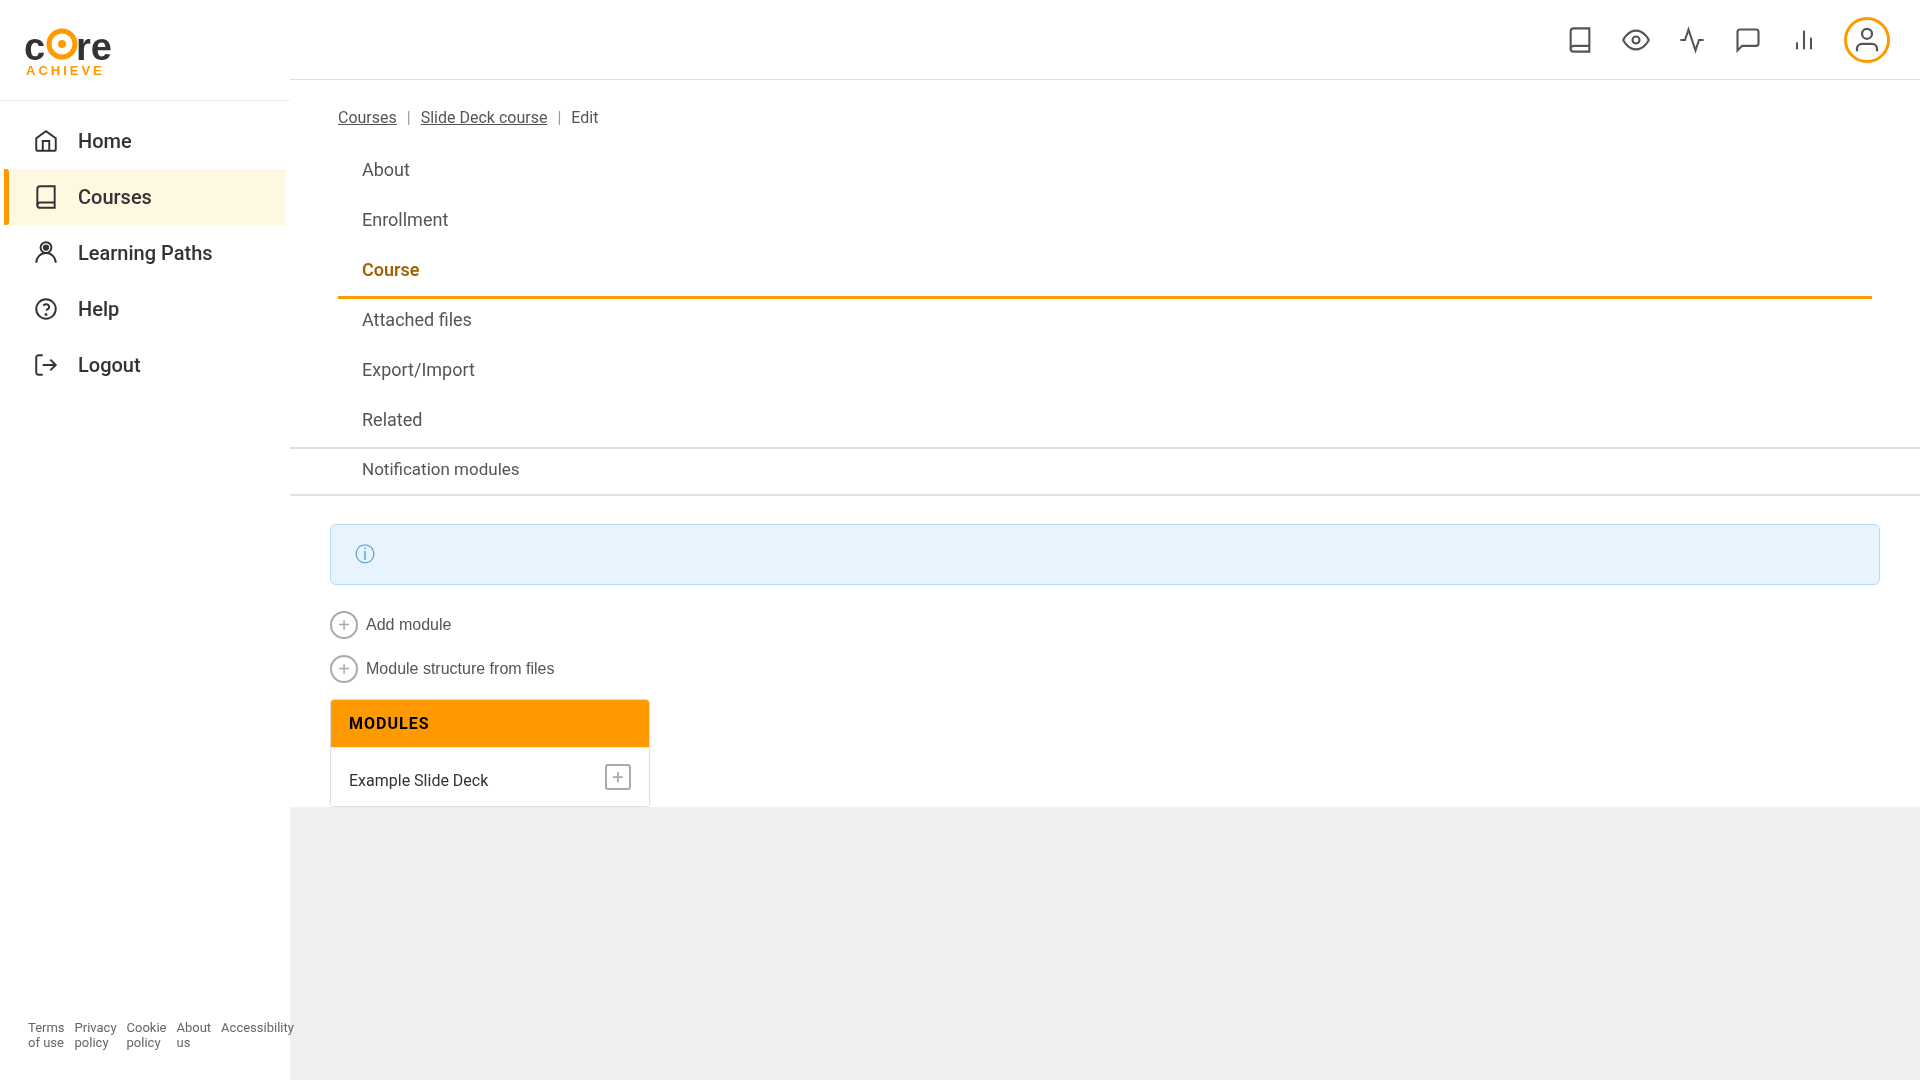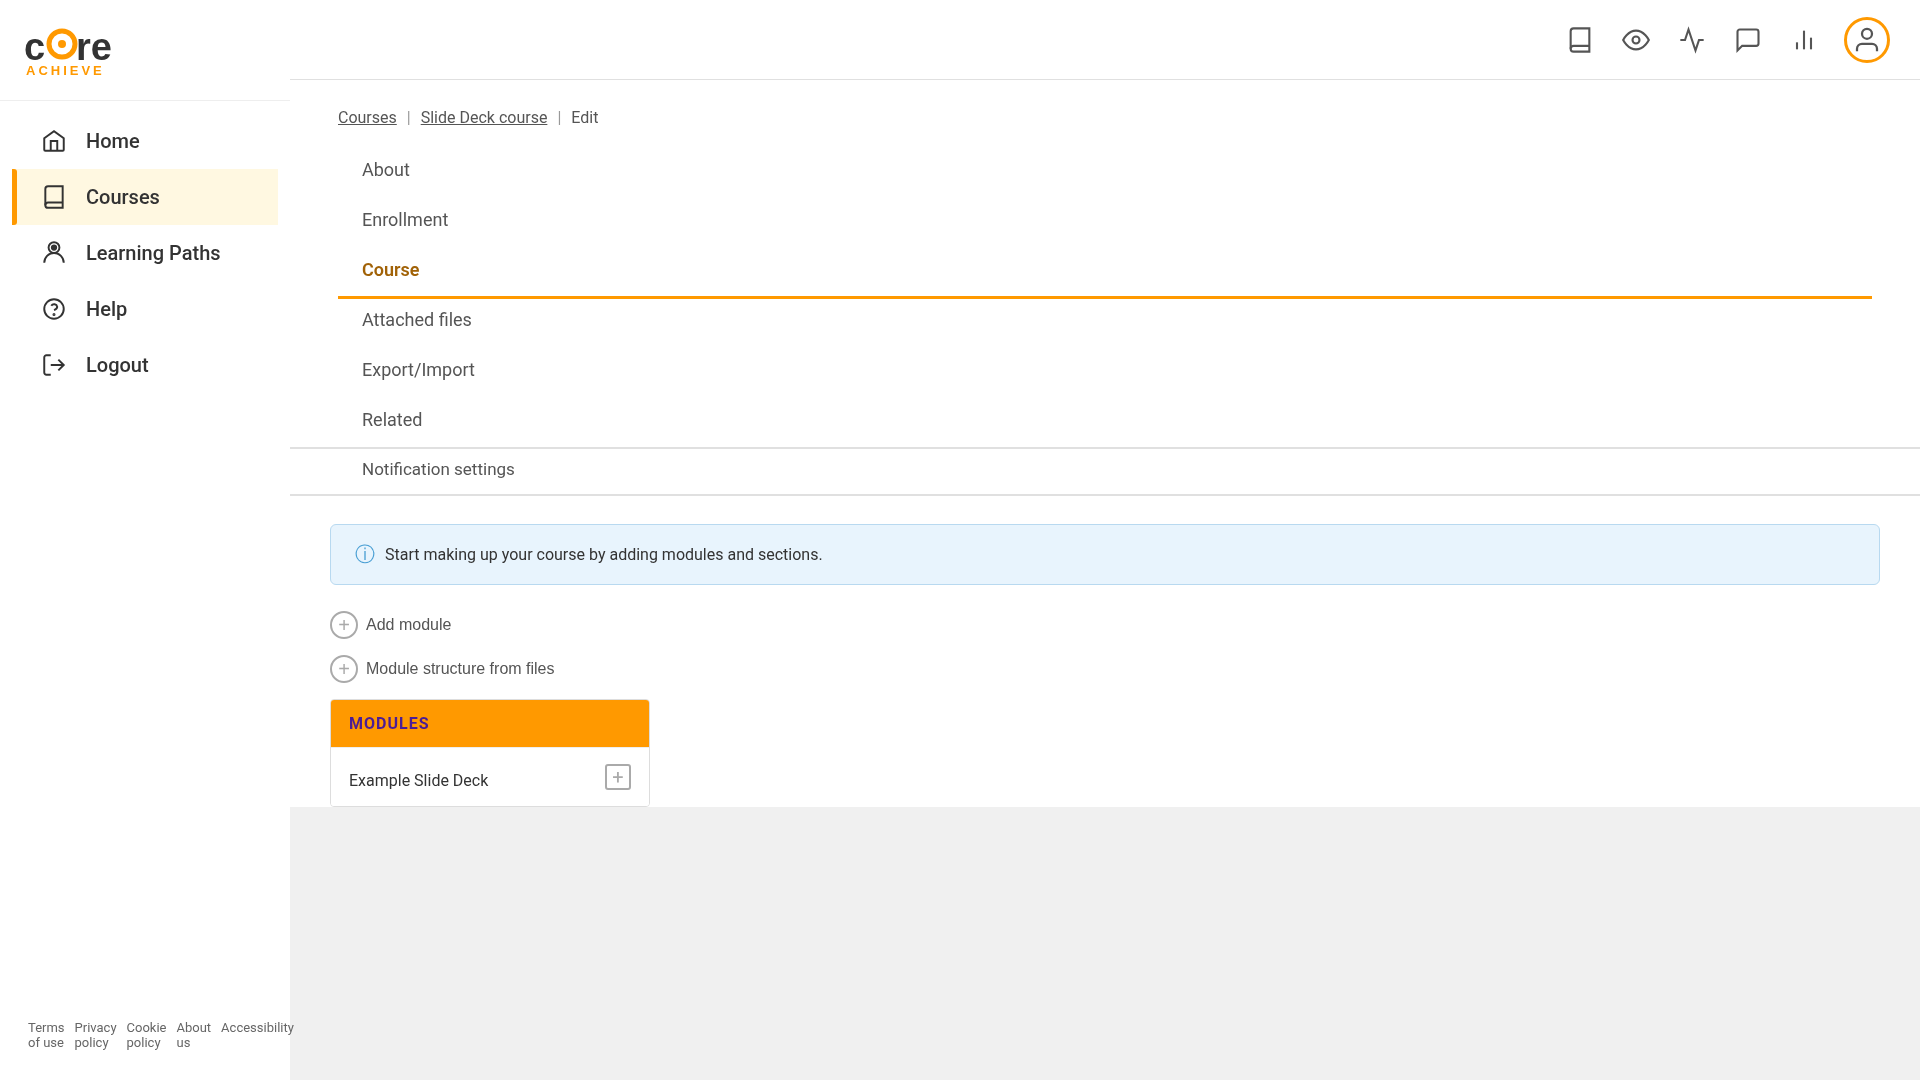--- a/index.html
+++ b/index.html
@@ -15,21 +15,21 @@
       padding-top: 0;
       flex-shrink: 0;
       z-index: 10;
     }
     .logo-area {
       padding: 18px 24px 18px 24px;
       border-bottom: 1px solid #eee;
     }
     .nav-list {
       list-style: none;
-      padding: 12px 12px;
+      padding: 12px 4px;
       flex: 1;
     }
     .nav-item {
       display: flex;
       align-items: center;
       padding: 14px 28px;
       font-size: 20px;
       font-weight: 500;
       color: #333;
       cursor: pointer;
@@ -236,21 +236,21 @@
       border-radius: 4px;
       overflow: hidden;
       width: 320px;
       margin-top: 8px;
     }
     .module-header {
       background: #f90;
       padding: 14px 18px;
       font-size: 16px;
       font-weight: 700;
-      color: #4c1d95;
+      color: #000000;
       letter-spacing: 1px;
     }
     .module-item {
       background: #fff;
       padding: 16px 18px;
       display: flex;
       align-items: flex-end;
       justify-content: space-between;
       font-size: 16px;
       color: #333;
@@ -410,26 +410,25 @@
       <div class="tabs">
         <div class="tab">About</div>
         <div class="tab">Enrollment</div>
         <div class="tab active">Course</div>
         <div class="tab">Attached files</div>
         <div class="tab">Export/Import</div>
         <div class="tab">Related</div>
       </div>
 
       <div class="tab-row2">
-        <div class="tab">Notification settings</div>
+        <div class="tab">Notification modules</div>
       </div>
 
       <div class="info-banner">
         <span class="info-icon">ⓘ</span>
-        <span>Start making up your course by adding modules and sections.</span>
       </div>
 
       <div class="module-area">
         <button class="add-btn">
           <span class="add-circle">+</span>
           <span>Add module</span>
         </button>
         <button class="add-btn">
           <span class="add-circle">+</span>
           <span>Module structure from files</span>

